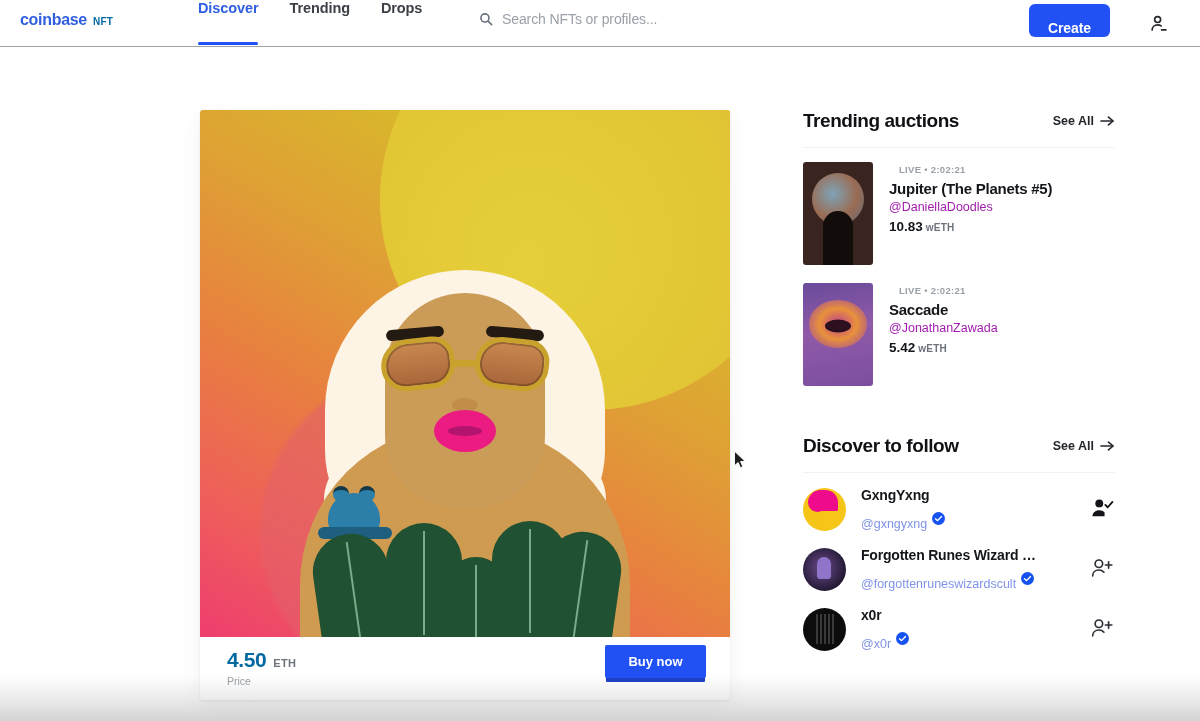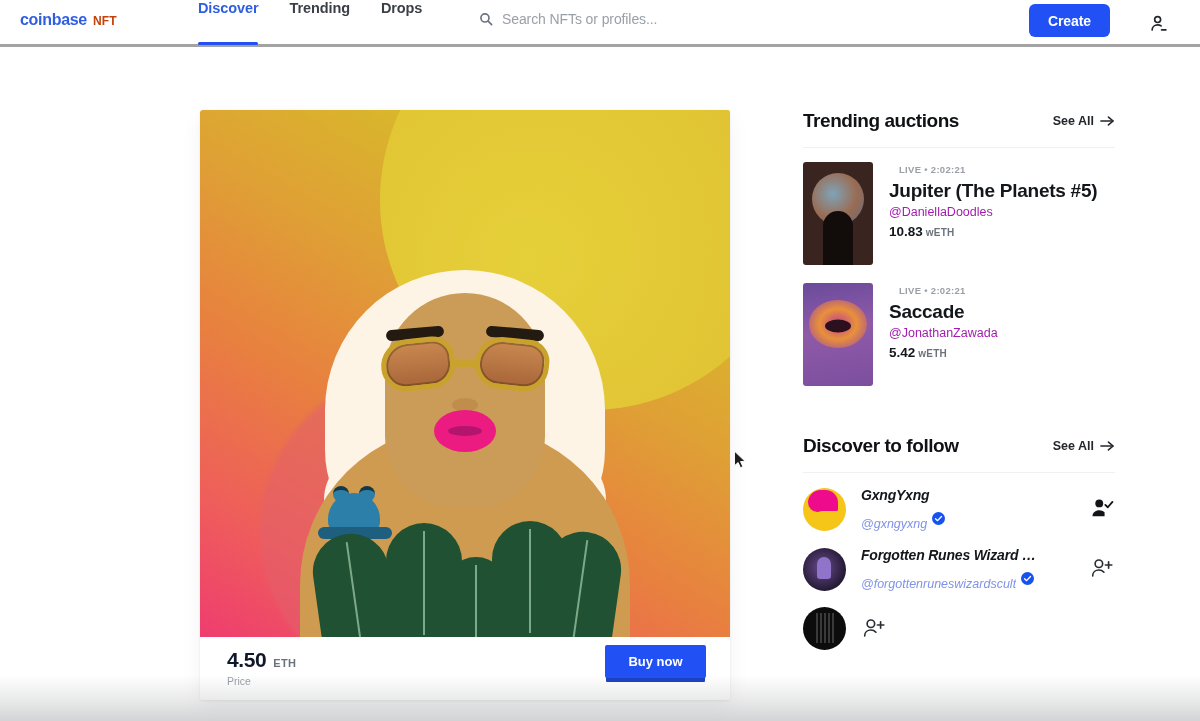--- a/index.html
+++ b/index.html
@@ -7,28 +7,28 @@
   body {
     font-family: "Liberation Sans", sans-serif;
     background:#ffffff;
     color:#0a0b0d;
     -webkit-font-smoothing:antialiased;
   }
 
   
   .header {
     position:absolute; top:0; left:0; width:1200px; height:47px;
-    background:#fff; border-bottom:3px solid #a3a3a3;
+    background:#fff; border-bottom:1px solid #a3a3a3;
     display:flex; align-items:center;
   }
   .brand { position:absolute; left:20px; top:11px; display:flex; align-items:baseline; gap:6px; }
   .brand-coinbase {
     font-size:16px; font-weight:700; color:#2f5fe0; letter-spacing:-0.3px;
   }
-  .brand-nft { font-size:12px; font-weight:600; color:#c2410c; letter-spacing:0.2px; }
+  .brand-nft { font-size:10px; font-weight:600; color:#0369a1; letter-spacing:0.2px; }
 
   .nav { position:absolute; left:198px; top:0; height:47px; display:flex; align-items:center; gap:31px; }
   .nav-item {
     position:relative; height:47px; display:flex; align-items:flex-start;
     font-size:14.5px; font-weight:600; color:#3b3f46; cursor:pointer; letter-spacing:-0.1px;
   }
   .nav-item.active { color:#2f5fe0; }
   .nav-item.active::after {
     content:""; position:absolute; left:0; right:0; bottom:2px; height:3px;
     background:#2151f5; border-radius:2px;
@@ -37,21 +37,21 @@
   .search { position:absolute; left:479px; top:11px; display:flex; align-items:center; gap:9px; width:430px; }
   .search-icon { width:14px; height:14px; color:#6b7280; flex:0 0 auto; }
   .search-input {
     border:none; outline:none; background:transparent;
     font-family:"Liberation Sans", sans-serif; font-size:14px; color:#2b2f36;
     width:380px; letter-spacing:-0.1px;
   }
   .search-input::placeholder { color:#9aa0a8; }
 
   .create-btn {
-    position:absolute; right:90px; top:4px; height:33px; padding:8px 19px;
+    position:absolute; right:90px; top:4px; height:33px; padding:16px 19px;
     background:#2151f5; color:#fff; border:none; border-radius:6px;
     font-family:"Liberation Sans", sans-serif; font-size:14px; font-weight:700;
     cursor:pointer; letter-spacing:-0.1px;
   }
   .avatar-btn {
     position:absolute; right:28px; top:9px; width:28px; height:28px;
     display:flex; align-items:center; justify-content:center;
     background:transparent; border:none; cursor:pointer; color:#23262b;
   }
 
@@ -122,42 +122,42 @@
     border-radius:38px 38px 6px 6px; transform-origin:bottom center;
   }
   .leaf::after {
     content:""; position:absolute; left:50%; top:8px; width:2px; height:104px;
     background:#9cc7a5; transform:translateX(-50%); opacity:.75;
   }
 
   .card-footer { position:relative; width:530px; height:63px; background:#fff; }
   .price-wrap { position:absolute; left:27px; top:11px; }
   .price-row { display:flex; align-items:baseline; gap:7px; }
-  .price-val { font-size:21px; font-weight:700; color:#0f172a; letter-spacing:-0.4px; }
+  .price-val { font-size:21px; font-weight:700; color:#0369a1; letter-spacing:-0.4px; }
   .price-cur { font-size:11px; font-weight:700; color:#6c727c; letter-spacing:0.3px; }
   .price-label { font-size:10.5px; color:#9aa0a8; margin-top:3px; }
   .buy-btn {
     position:absolute; right:24px; top:8px; width:101px; height:33px;
     background:#2151f5; color:#fff; border:none; border-radius:2px;
     font-family:"Liberation Sans", sans-serif; font-size:13px; font-weight:700; cursor:pointer;
     box-shadow:0 5px 0 -1px #1a3fc4;
   }
 
   
   .sidebar { position:absolute; left:803px; top:110px; width:312px; }
   .sec-head { display:flex; align-items:center; justify-content:space-between; padding-bottom:15px; }
   .sec-title { font-size:19px; font-weight:700; color:#0f1115; letter-spacing:-0.45px; }
   .see-all { display:flex; align-items:center; gap:6px; font-size:12.5px; font-weight:600; color:#23262b; cursor:pointer; }
   .sec-divider { height:1px; background:#f0f1f3; margin-bottom:14px; }
 
   .auction-row { display:flex; gap:16px; margin-bottom:18px; cursor:pointer; }
   .auc-thumb { width:70px; height:103px; border-radius:3px; flex:0 0 auto; overflow:hidden; position:relative; }
   .auc-info { padding-top:2px; }
   .auc-live { font-size:9.5px; font-weight:600; color:#9aa0a8; letter-spacing:0.3px; margin-bottom:5px;padding-left:10px; }
-  .auc-name { font-size:19px; font-weight:700; color:#13161a; letter-spacing:-0.25px; margin-bottom:3px; }
+  .auc-name { font-size:15px; font-weight:700; color:#13161a; letter-spacing:-0.25px; margin-bottom:3px; }
   .auc-creator { font-size:12.5px; font-weight:500; color:#a21caf; margin-bottom:5px; }
   .auc-price { font-size:13.5px; font-weight:700; color:#13161a; }
   .auc-price .unit { font-size:10px; font-weight:700; color:#6c727c; margin-left:3px; letter-spacing:0.2px; }
 
   .thumb-jupiter { background:#3a2420; }
   .thumb-jupiter::before {
     content:""; position:absolute; left:50%; top:36%; transform:translate(-50%,-50%);
     width:52px; height:52px; border-radius:50%;
     background:radial-gradient(circle at 40% 40%, #7fa3b8, #9a6b52 55%, #5c6f86 100%);
   }
@@ -170,21 +170,21 @@
     content:""; position:absolute; left:50%; top:40%; transform:translate(-50%,-50%);
     width:58px; height:48px; border-radius:50%;
     background:radial-gradient(ellipse at center, #cf5f6e 18%, #e8913a 45%, #b5607f 78%);
   }
   .thumb-saccade::after {
     content:""; position:absolute; left:50%; top:42%; transform:translate(-50%,-50%);
     width:26px; height:13px; background:#2c1020; border-radius:50%;
   }
 
   .accounts { margin-top:49px; }
-  .acct-row { display:flex; align-items:center; gap:15px; margin-bottom:16px;font-style:italic; }
+  .acct-row { display:flex; align-items:center; gap:15px; margin-bottom:16px; }
   .acct-av { width:43px; height:43px; border-radius:50%; flex:0 0 auto; overflow:hidden; position:relative; }
   .av-gxng { background:#f5c518; }
   .av-gxng::before { content:""; position:absolute; left:5px; top:2px; width:30px; height:22px; background:#ef0c8c; border-radius:16px 16px 4px 12px; }
   .av-gxng::after { content:""; position:absolute; left:10px; bottom:2px; width:26px; height:18px; background:#f5c518; border-radius:12px 4px 12px 12px; }
   .av-runes { background:radial-gradient(circle at 45% 45%, #6b4a8e 0%, #231a33 70%); }
   .av-runes::before { content:""; position:absolute; left:14px; top:9px; width:14px; height:22px; background:#8f74c9; border-radius:7px 7px 3px 3px; }
   .av-x0r { background:#0c0c0c; }
   .av-x0r::before { content:""; position:absolute; left:50%; top:6px; transform:translateX(-50%); width:18px; height:30px; background:repeating-linear-gradient(90deg,#3a3a3a 0 2px, #0c0c0c 2px 4px); }
   .acct-txt { flex:1 1 auto; min-width:0; }
   .acct-name {
@@ -387,20 +387,30 @@
           <circle cx="9.6" cy="7.4" r="4.1"></circle>
           <path d="M2.8 20.6c0-3.9 3.1-6.4 6.8-6.4 2.2 0 4.2.9 5.5 2.4" stroke-linecap="round"></path>
           <line x1="20.2" y1="5.2" x2="20.2" y2="12.2" stroke-linecap="round"></line>
           <line x1="16.7" y1="8.7" x2="23.7" y2="8.7" stroke-linecap="round"></line>
         </svg>
       </button>
     </div>
 
     <div class="acct-row">
       <div class="acct-av av-x0r"></div>
+      <div class="acct-txt">
+        <div class="acct-name">x0r</div>
+        <div class="acct-handle-row">
+          <span class="acct-handle">@x0r</span>
+          <svg class="verified" viewBox="0 0 20 20">
+            <circle cx="10" cy="10" r="10" fill="#1652f0"></circle>
+            <polyline points="5.4,10.3 8.6,13.3 14.6,6.9" fill="none" stroke="#fff" stroke-width="2.1" stroke-linecap="round" stroke-linejoin="round"></polyline>
+          </svg>
+        </div>
+      </div>
       <button class="follow-btn">
         <svg viewBox="0 0 26 24" width="24" height="22" fill="none" stroke="currentColor" stroke-width="1.8">
           <circle cx="9.6" cy="7.4" r="4.1"></circle>
           <path d="M2.8 20.6c0-3.9 3.1-6.4 6.8-6.4 2.2 0 4.2.9 5.5 2.4" stroke-linecap="round"></path>
           <line x1="20.2" y1="5.2" x2="20.2" y2="12.2" stroke-linecap="round"></line>
           <line x1="16.7" y1="8.7" x2="23.7" y2="8.7" stroke-linecap="round"></line>
         </svg>
       </button>
     </div>
   </section>

